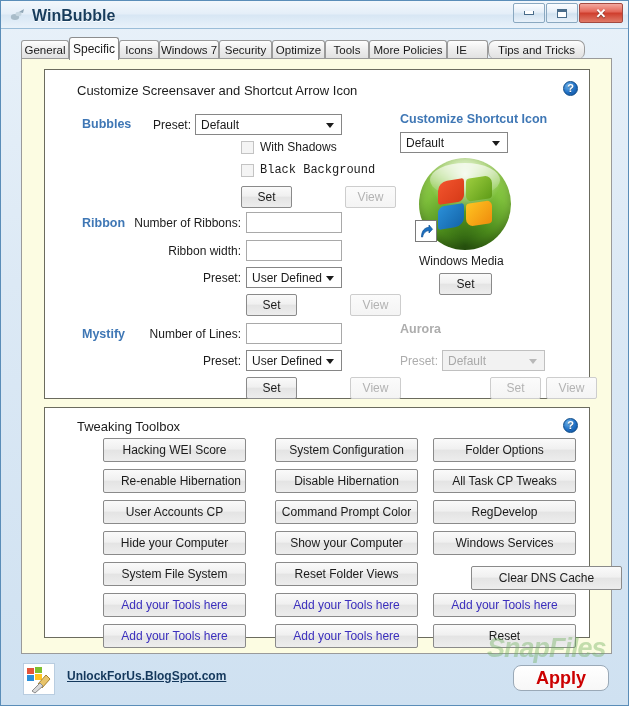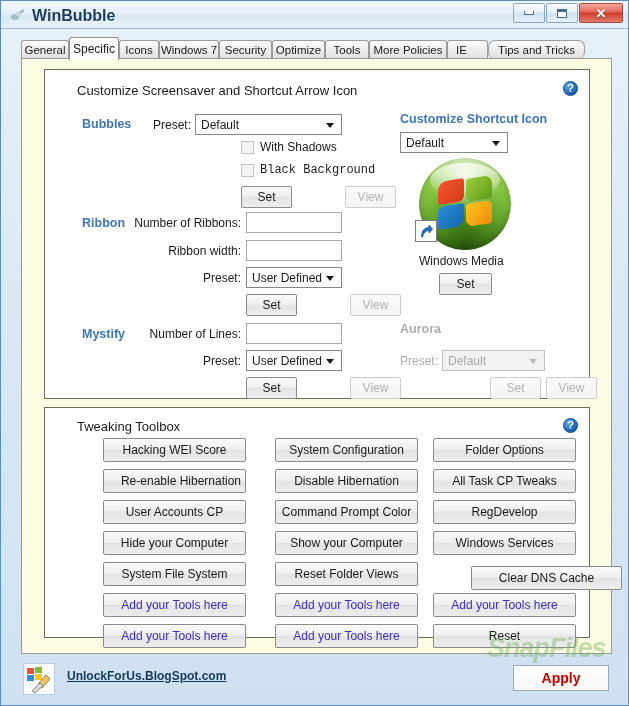--- a/index.html
+++ b/index.html
@@ -199,23 +199,23 @@
     background: #ffffff; border: 1px solid #b9cde0;
   }
   #footer-link {
     position: absolute; left: 66px; top: 668px;
     font-size: 12px; color: #14385c; text-decoration: underline;
     font-weight: bold; cursor: pointer;
   }
   #apply-btn {
     position: absolute; left: 512px; top: 664px; width: 96px; height: 26px;
     background: linear-gradient(to bottom, #ffffff 0%, #f7f7f7 100%);
-    border: 1px solid #9aa9b7; border-radius: 0;
-    display: flex; align-items: center; justify-content: center;
-    font-size: 14px; font-weight: bold; color: #cc0000;
+    border: 1px solid #9aa9b7; border-radius: 8px;
+    display: flex; align-items: center; justify-content: center;
+    font-size: 18px; font-weight: bold; color: #cc0000;
   }
 
   
   #watermark {
     position: absolute; left: 486px; top: 632px;
     font-size: 27px; font-weight: bold; font-style: italic;
     color: rgba(110,176,92,0.40);
     letter-spacing: -1px; white-space: nowrap;
     pointer-events: none;
   }

